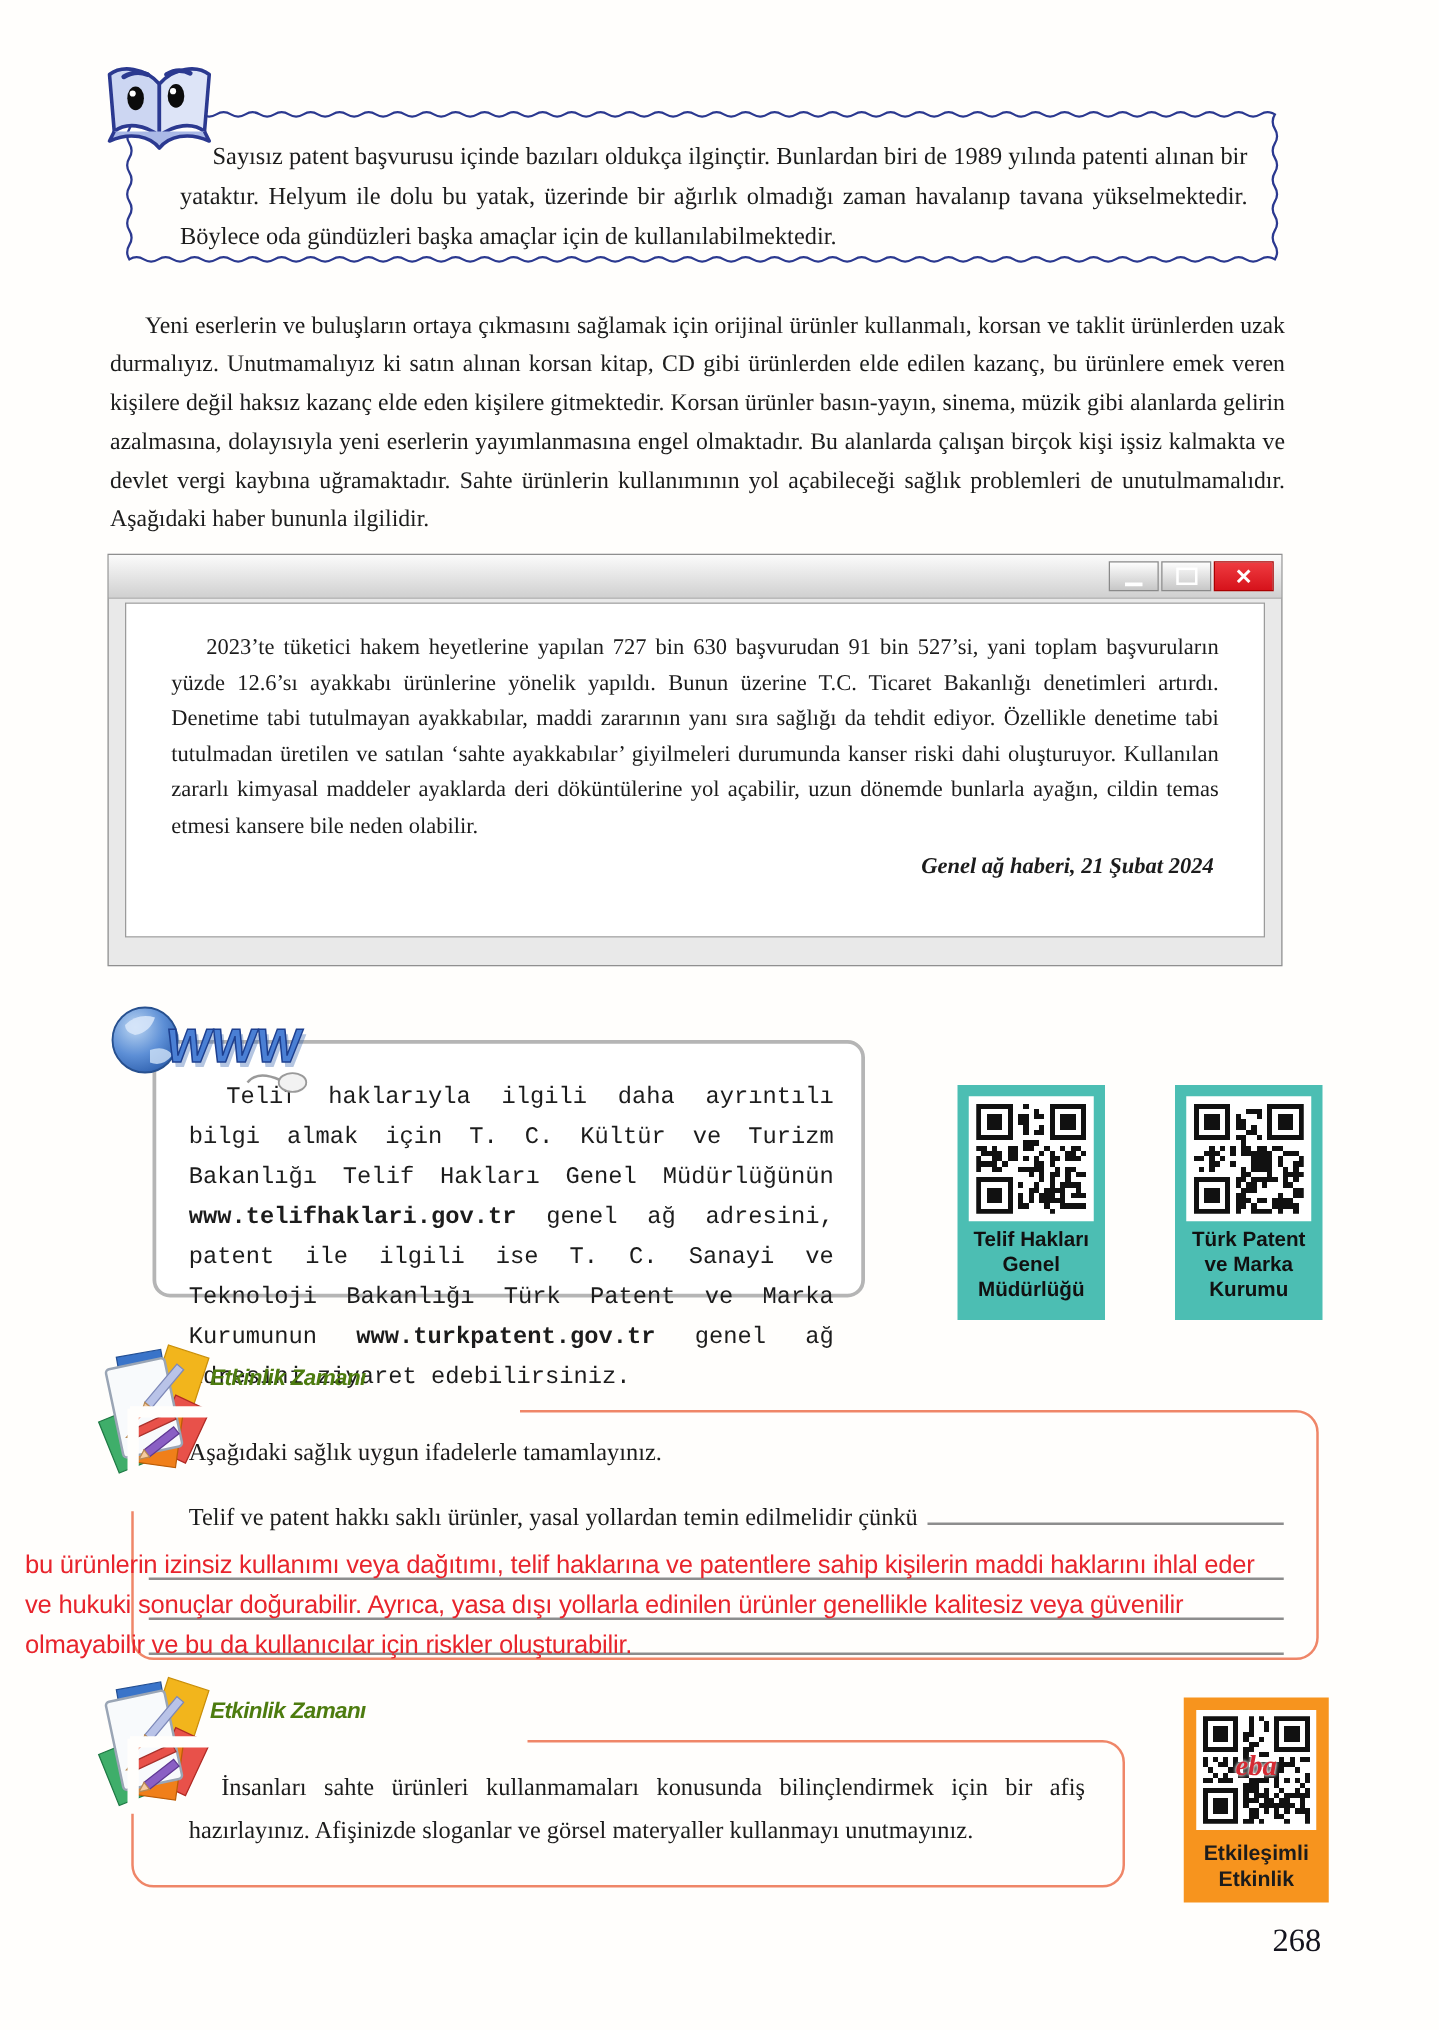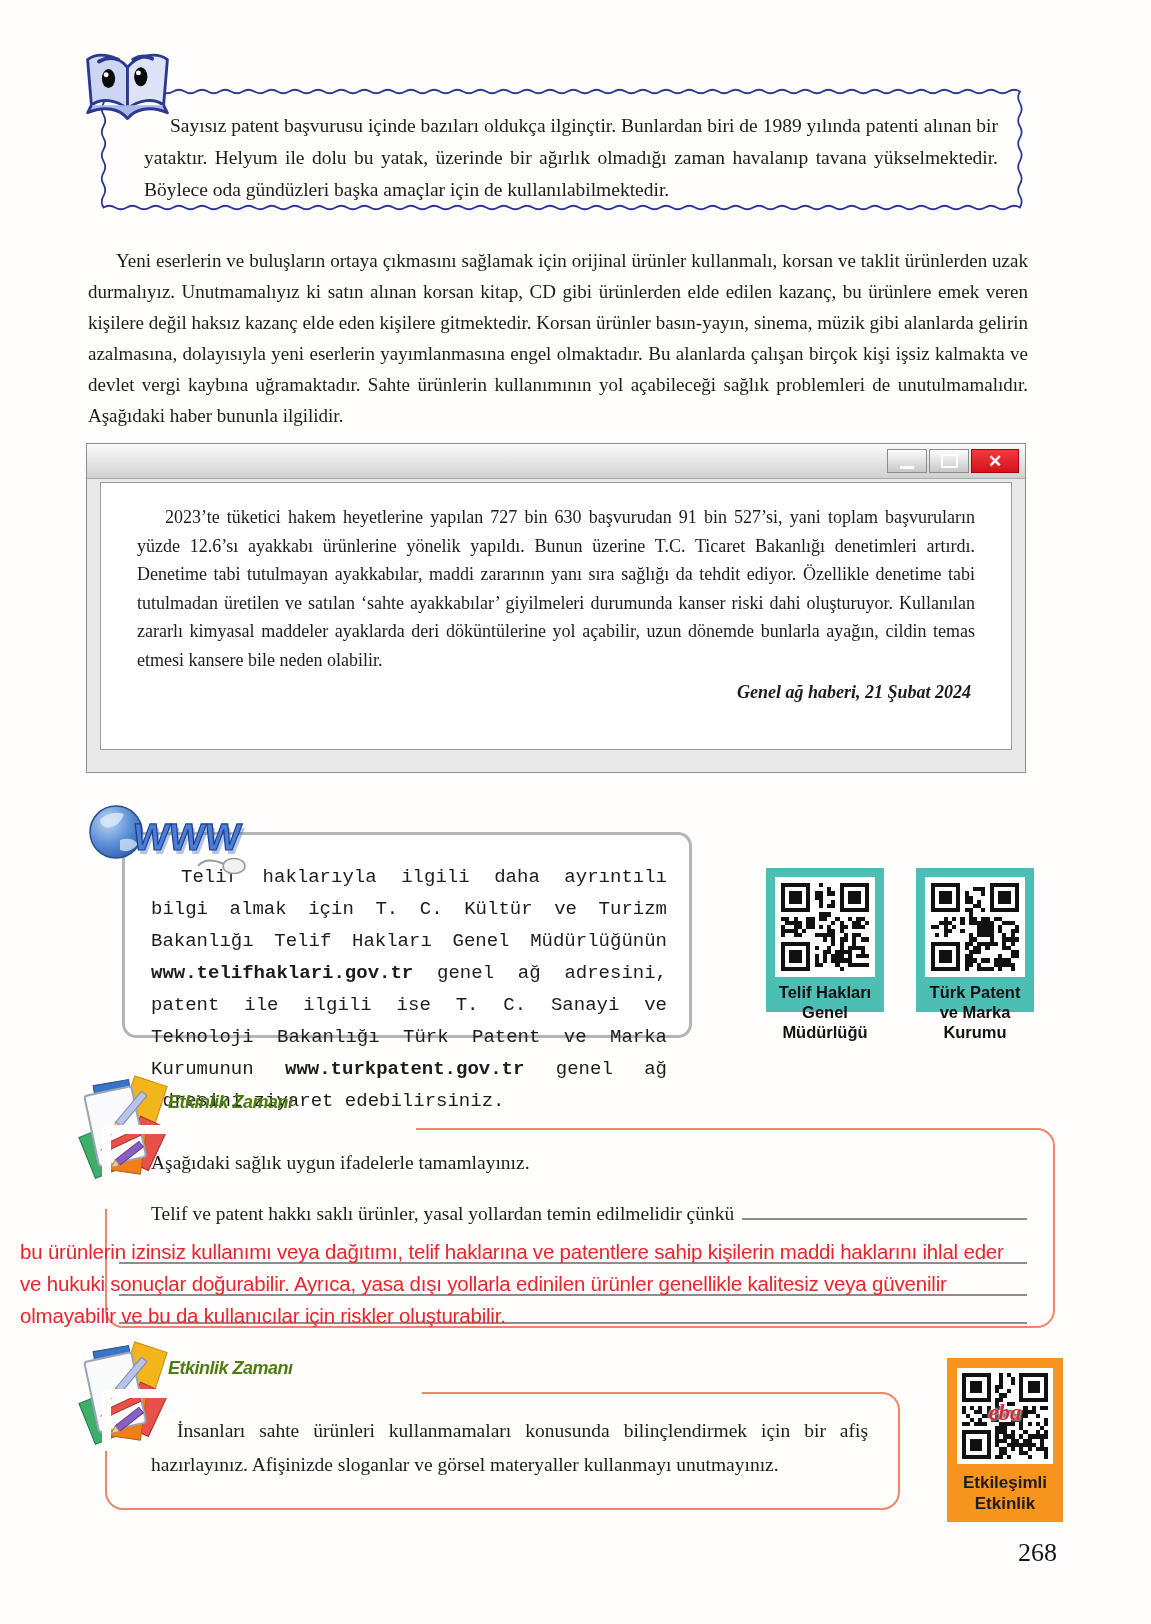--- a/index.html
+++ b/index.html
@@ -35,23 +35,23 @@
   .news-body{font-size:18px;line-height:28.5px;text-indent:28px;}
   .news-attr{font-size:18px;font-weight:bold;font-style:italic;text-align:right;margin-top:8px;padding-right:4px;}
 
   
   .www-box{left:122px;top:832px;width:570px;height:206px;border:3px solid #b5b5b5;border-radius:14px;
            box-sizing:border-box;background:#fff;padding:26px 22px 0 26px;font-family:Liberation Mono, monospace;}
   .www-text{font-size:19px;line-height:32px;text-indent:30px;}
   .www-logo{left:86px;top:796px;width:170px;height:86px;}
 
   
-  .qr-panel{width:118px;height:144px;background:#4cbeb3;box-sizing:border-box;padding-top:9px;}
+  .qr-panel{width:118px;height:188px;background:#4cbeb3;box-sizing:border-box;padding-top:9px;}
   .qr1{left:766px;top:868px;}
-  .qr2{left:916px;top:868px;}
+  .qr2{left:940px;top:868px;}
   .qr-white{width:100px;height:100px;background:#fff;margin:0 auto;display:flex;align-items:center;justify-content:center;}
   .qr-white svg{width:88px;height:88px;}
   .qr-label{font-family:"Liberation Sans",sans-serif;font-weight:bold;font-size:16.5px;line-height:1.2;
             text-align:center;color:#111;margin-top:6px;white-space:pre-line;}
 
   
   .act-icon{width:100px;height:112px;}
   .act-head{font-family:"Liberation Sans",sans-serif;font-weight:bold;font-style:italic;
             font-size:18px;color:#4d7c0f;letter-spacing:-0.5px;}
   .act-box{border:2.5px solid #ef8668;border-radius:18px;box-sizing:border-box;background:transparent;}

